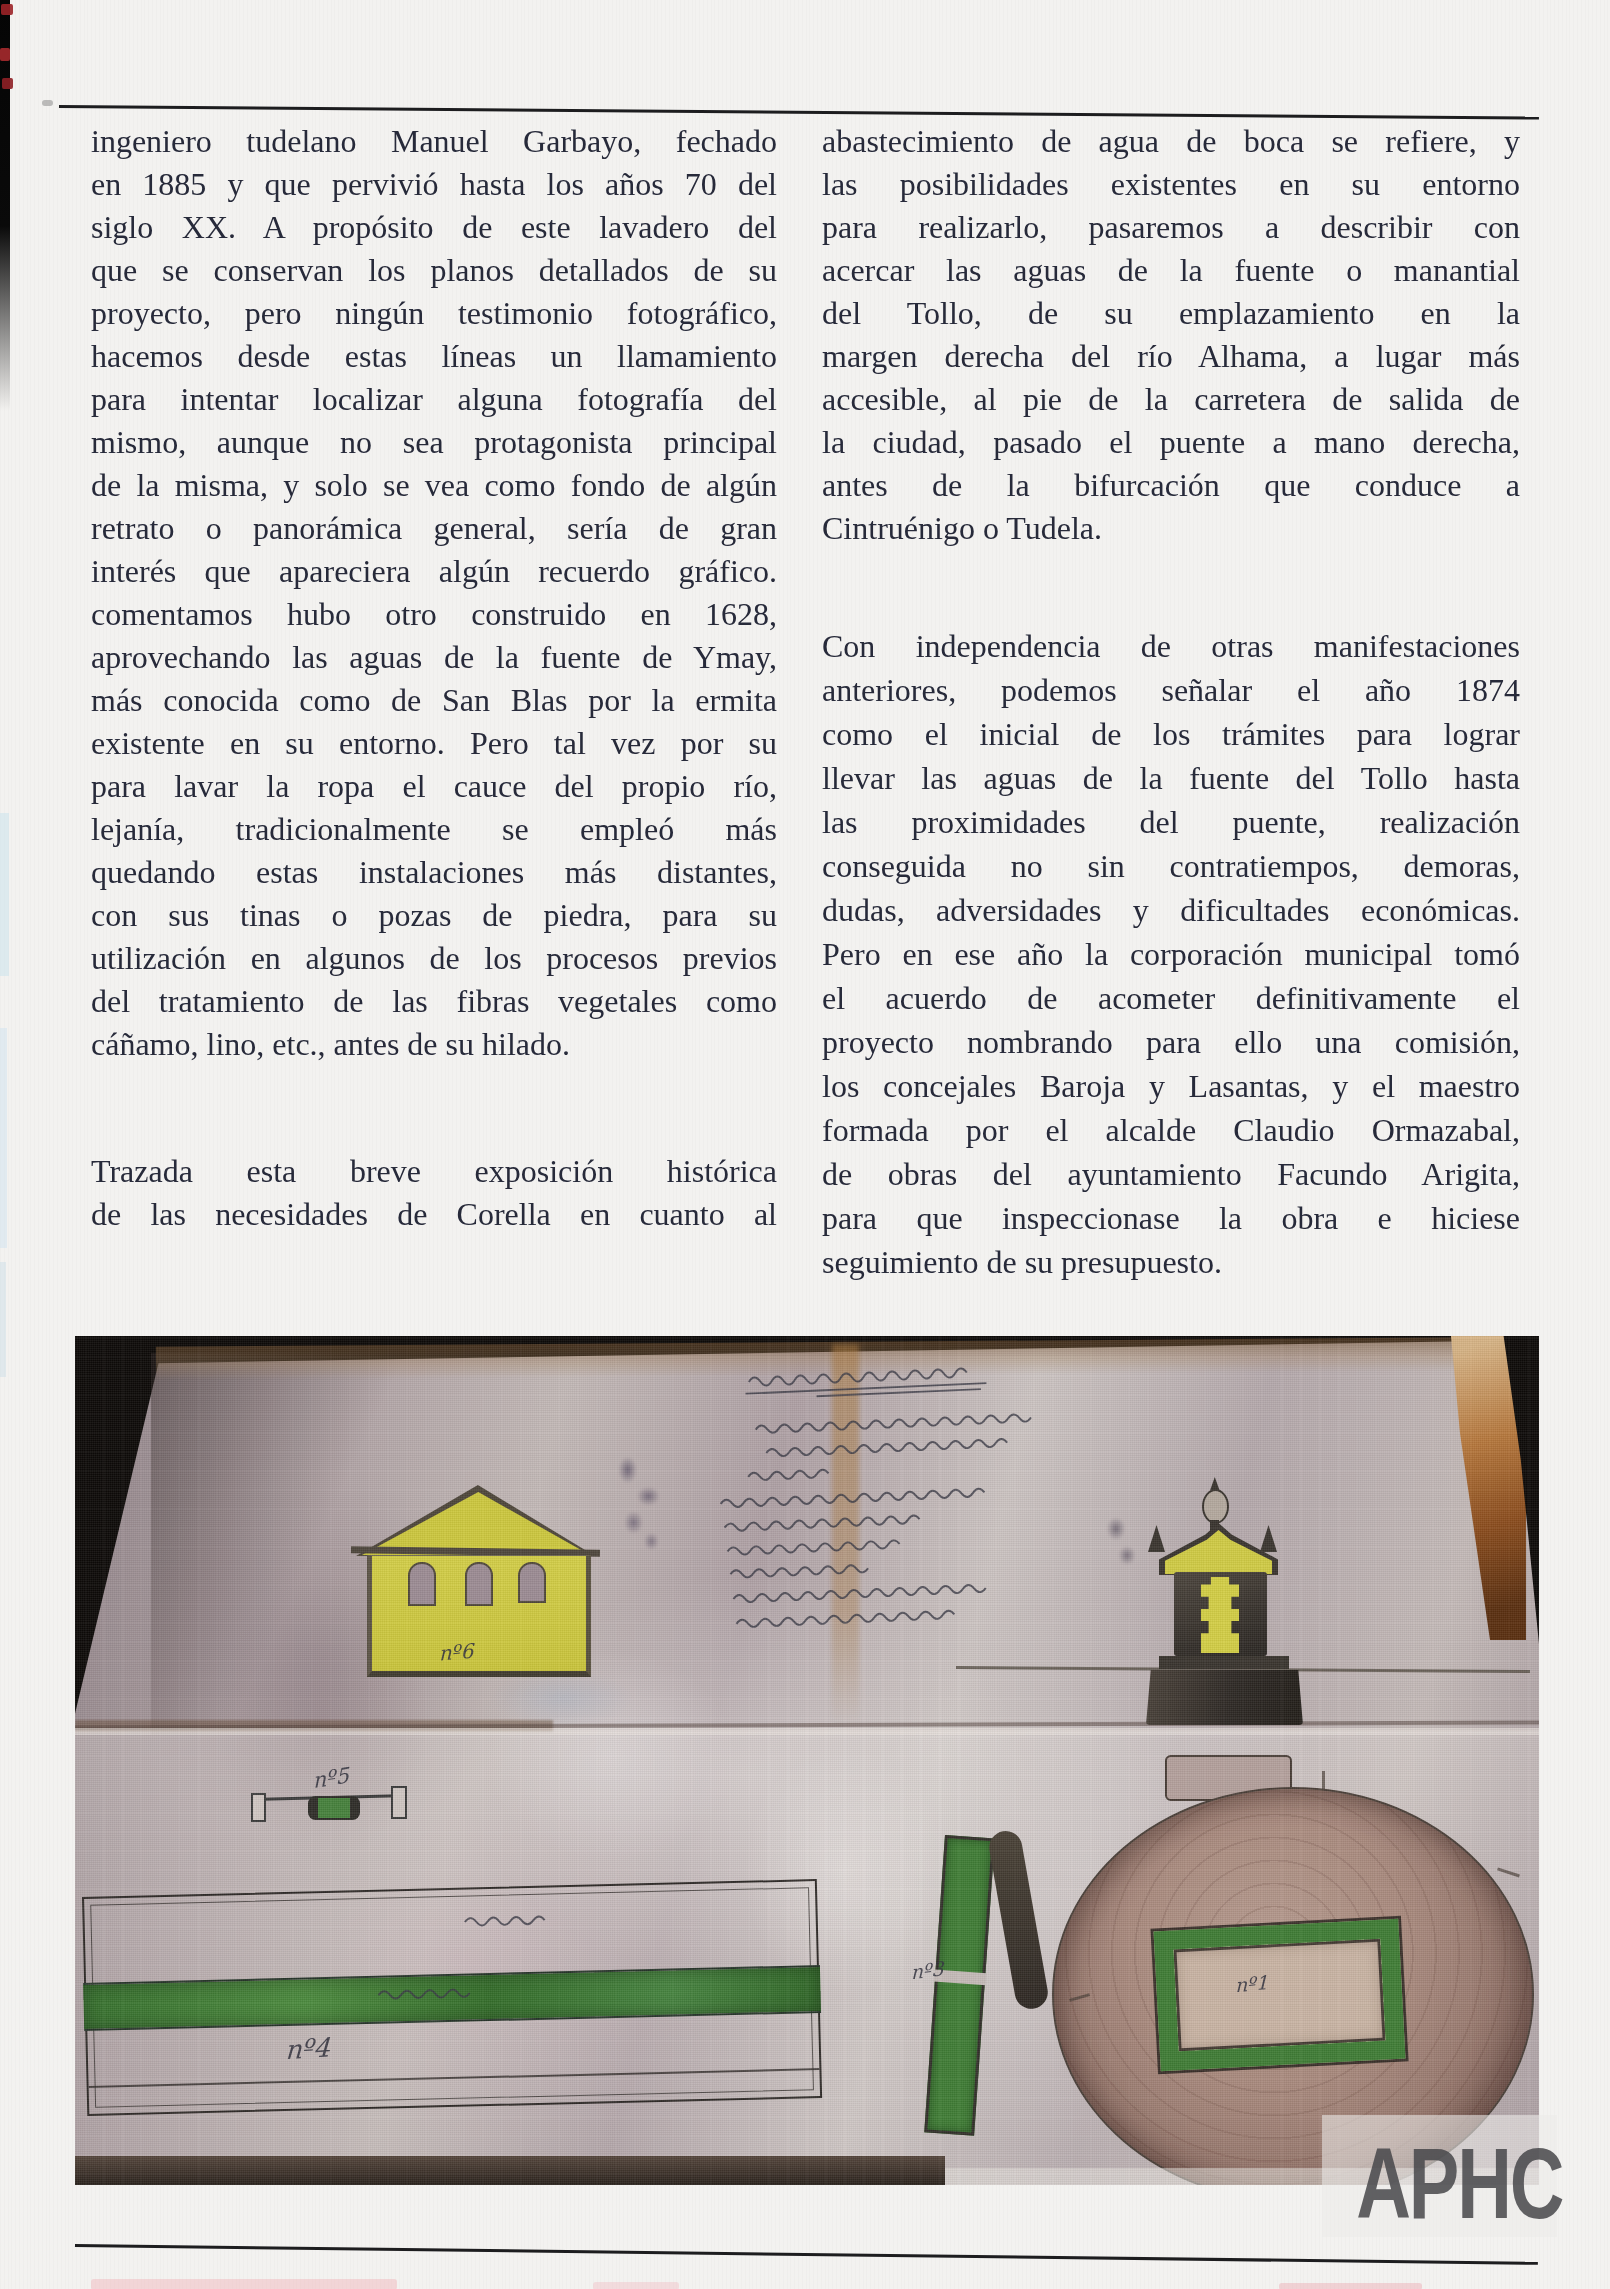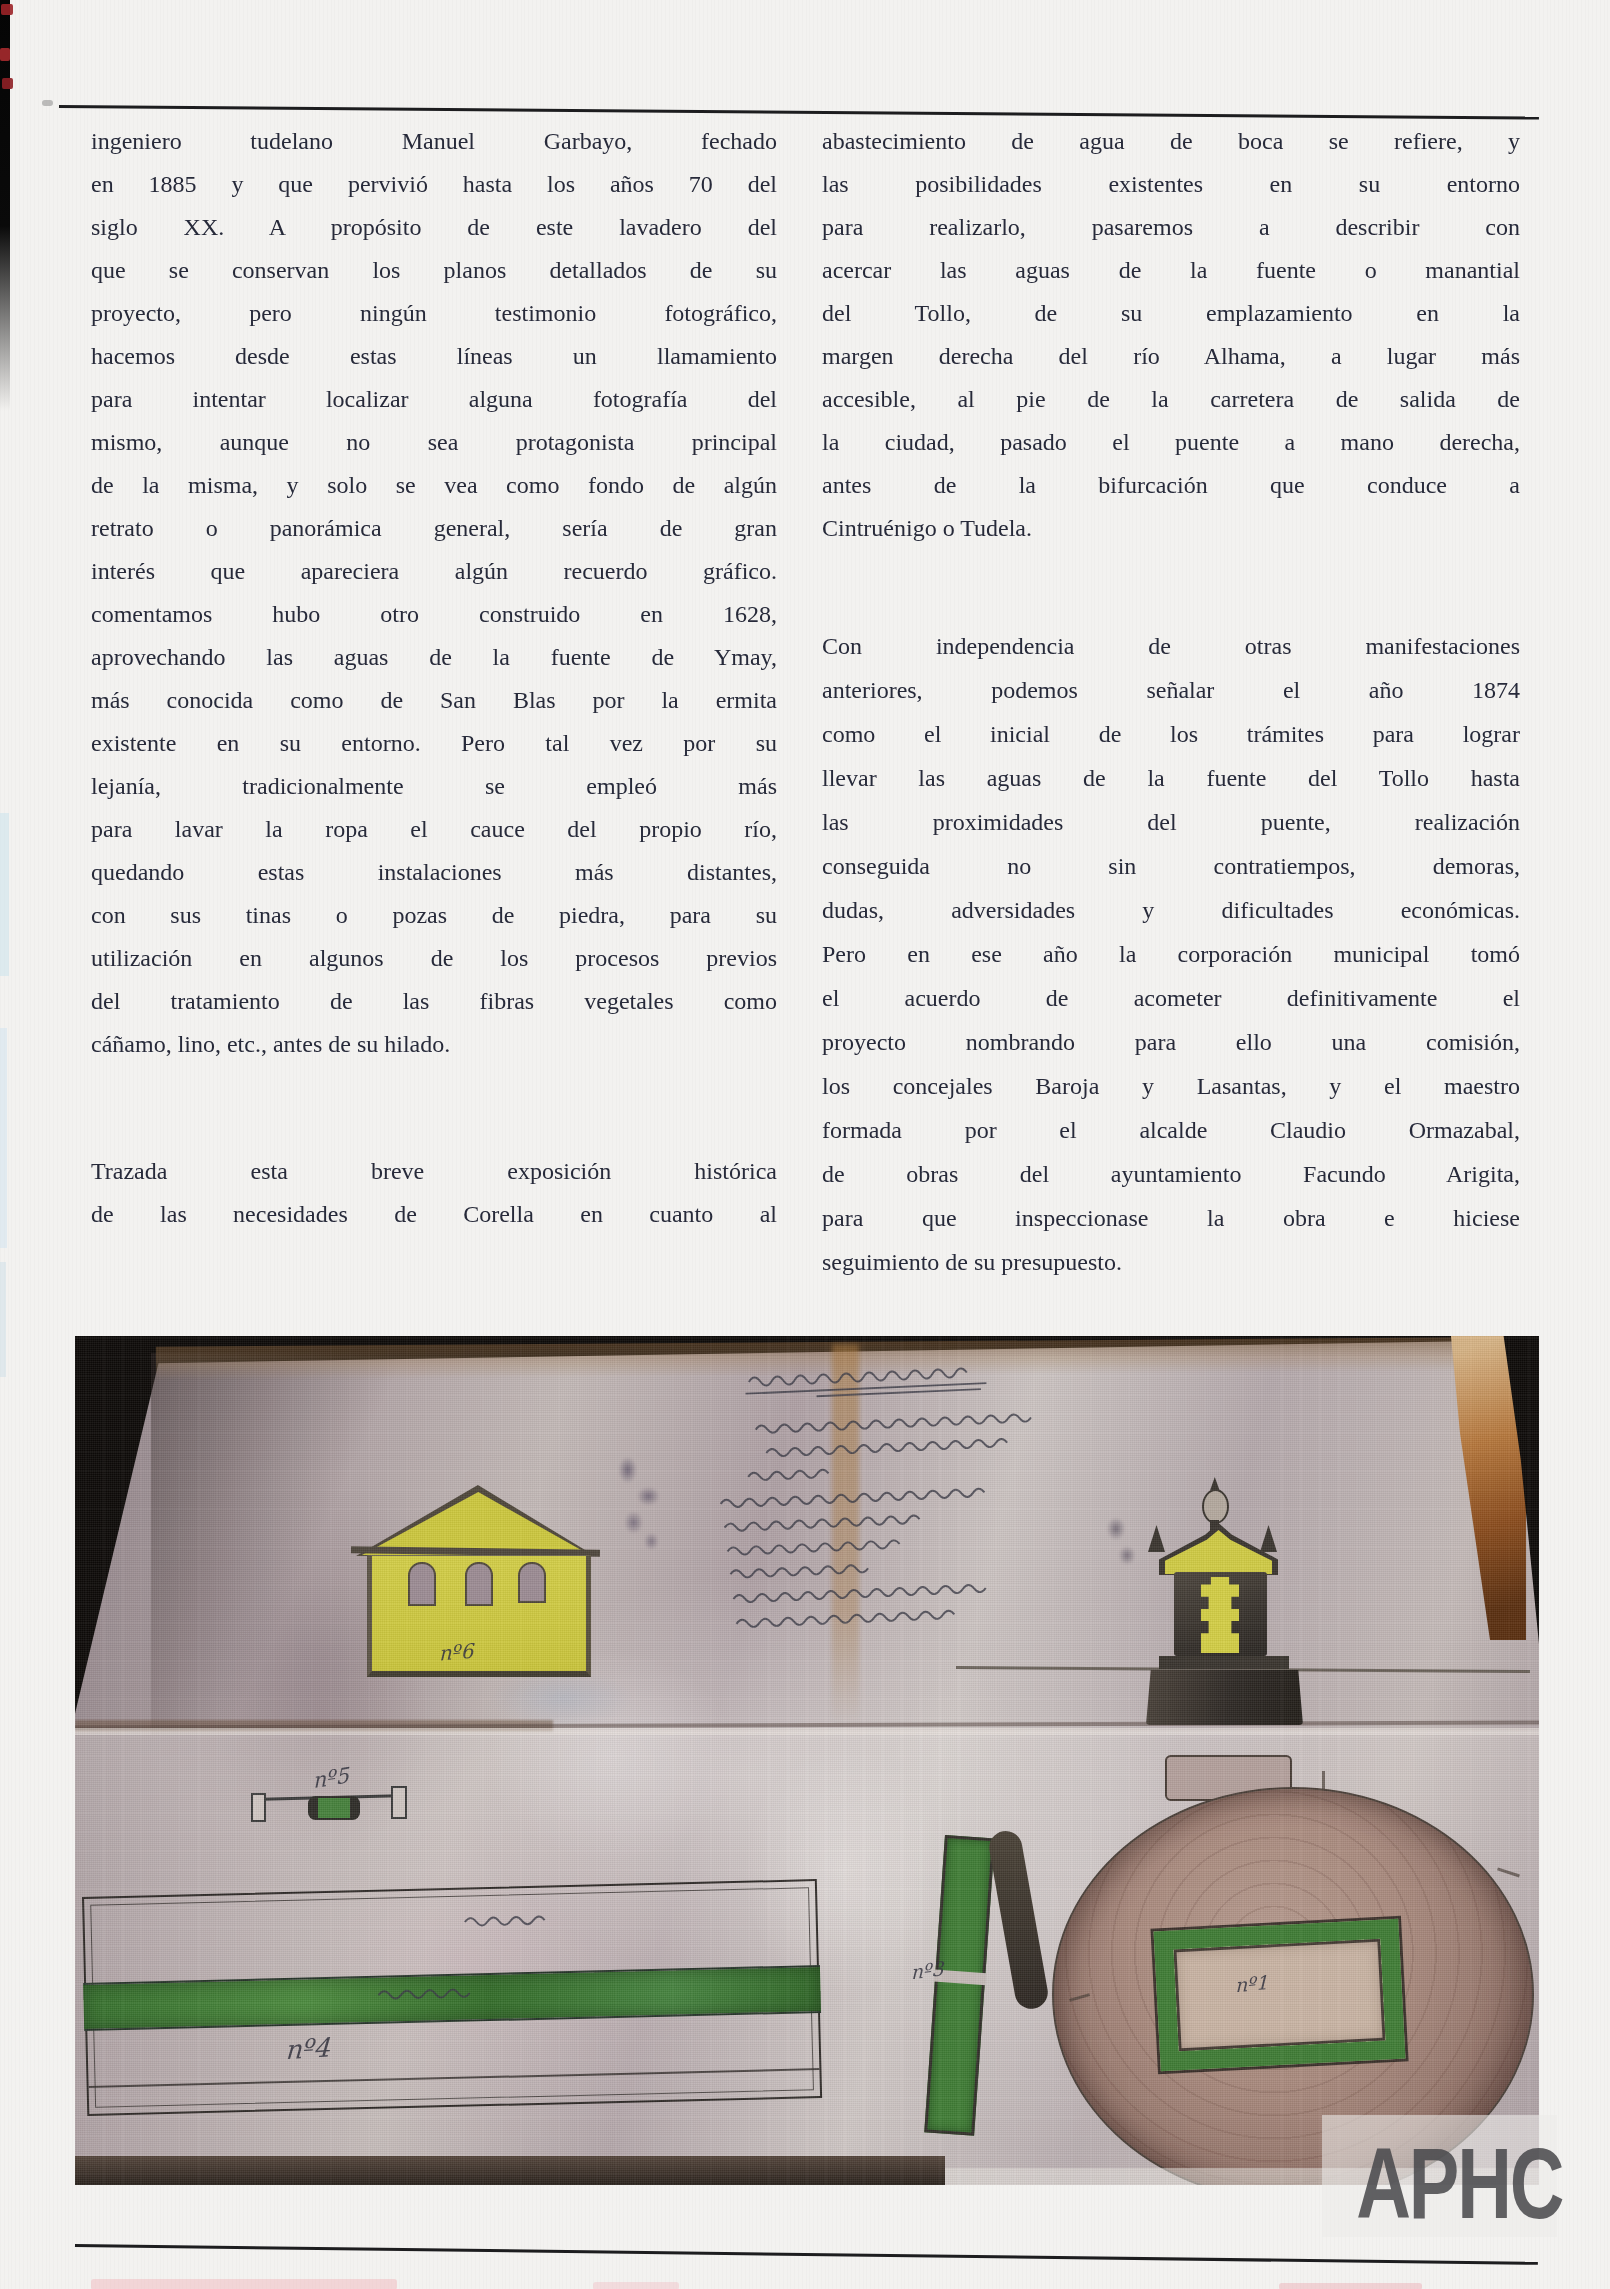--- a/index.html
+++ b/index.html
@@ -29,21 +29,21 @@
   .bs3{top:1262px;width:5.7px;height:115px;background:rgba(190,215,230,.35);}
   .pink{position:absolute;border-radius:2.9px;}
   .pk1{left:91px;top:2279px;width:306px;height:10.5px;background:rgba(242,178,185,.45);}
   .pk2{left:593px;top:2282px;width:86px;height:7.6px;background:rgba(242,178,185,.35);}
   .pk3{left:1279px;top:2283px;width:143px;height:6.7px;background:rgba(235,160,170,.4);}
   
   .col{position:absolute;top:120px;color:#272a3a;}
   .col.left{left:91px;width:686px;}
   .col.right{left:822px;width:698px;}
   .para{display:block;}
-  .tl{height:43px;line-height:43px;font-size:24px;
+  .tl{height:43px;line-height:43px;font-size:32px;
       text-align:justify;text-align-last:justify;white-space:normal;overflow:visible;}
   .tl.nojust{text-align-last:left;}
   .col.left .p2{margin-top:84px;}
   .col.right .p2{margin-top:74px;}
   .col.right .p2 .tl{height:44px;line-height:44px;}
   
   .figure{position:absolute;left:75px;top:1336px;width:1464px;height:849px;
     background:#0d0a08;overflow:hidden;}
   .parchment{position:absolute;inset:0;
     clip-path:polygon(5.7% 3.2%, 96% .6%, 100% 4%, 100% 100%, 0 100%, 0 44.5%);
@@ -203,22 +203,22 @@
       <div class="tl">hacemos desde estas líneas un llamamiento</div>
       <div class="tl">para intentar localizar alguna fotografía del</div>
       <div class="tl">mismo, aunque no sea protagonista principal</div>
       <div class="tl">de la misma, y solo se vea como fondo de algún</div>
       <div class="tl">retrato o panorámica general, sería de gran</div>
       <div class="tl">interés que apareciera algún recuerdo gráfico.</div>
       <div class="tl">comentamos hubo otro construido en 1628,</div>
       <div class="tl">aprovechando las aguas de la fuente de Ymay,</div>
       <div class="tl">más conocida como de San Blas por la ermita</div>
       <div class="tl">existente en su entorno. Pero tal vez por su</div>
+      <div class="tl">para lavar la ropa el cauce del propio río,</div>
       <div class="tl">lejanía, tradicionalmente se empleó más</div>
-      <div class="tl">para lavar la ropa el cauce del propio río,</div>
       <div class="tl">quedando estas instalaciones más distantes,</div>
       <div class="tl">con sus tinas o pozas de piedra, para su</div>
       <div class="tl">utilización en algunos de los procesos previos</div>
       <div class="tl">del tratamiento de las fibras vegetales como</div>
       <div class="tl nojust">cáñamo, lino, etc., antes de su hilado.</div>
     </div>
   <div class="para p2">
 
   <div class="tl">Trazada esta breve exposición histórica</div>
       <div class="tl">de las necesidades de Corella en cuanto al</div>

